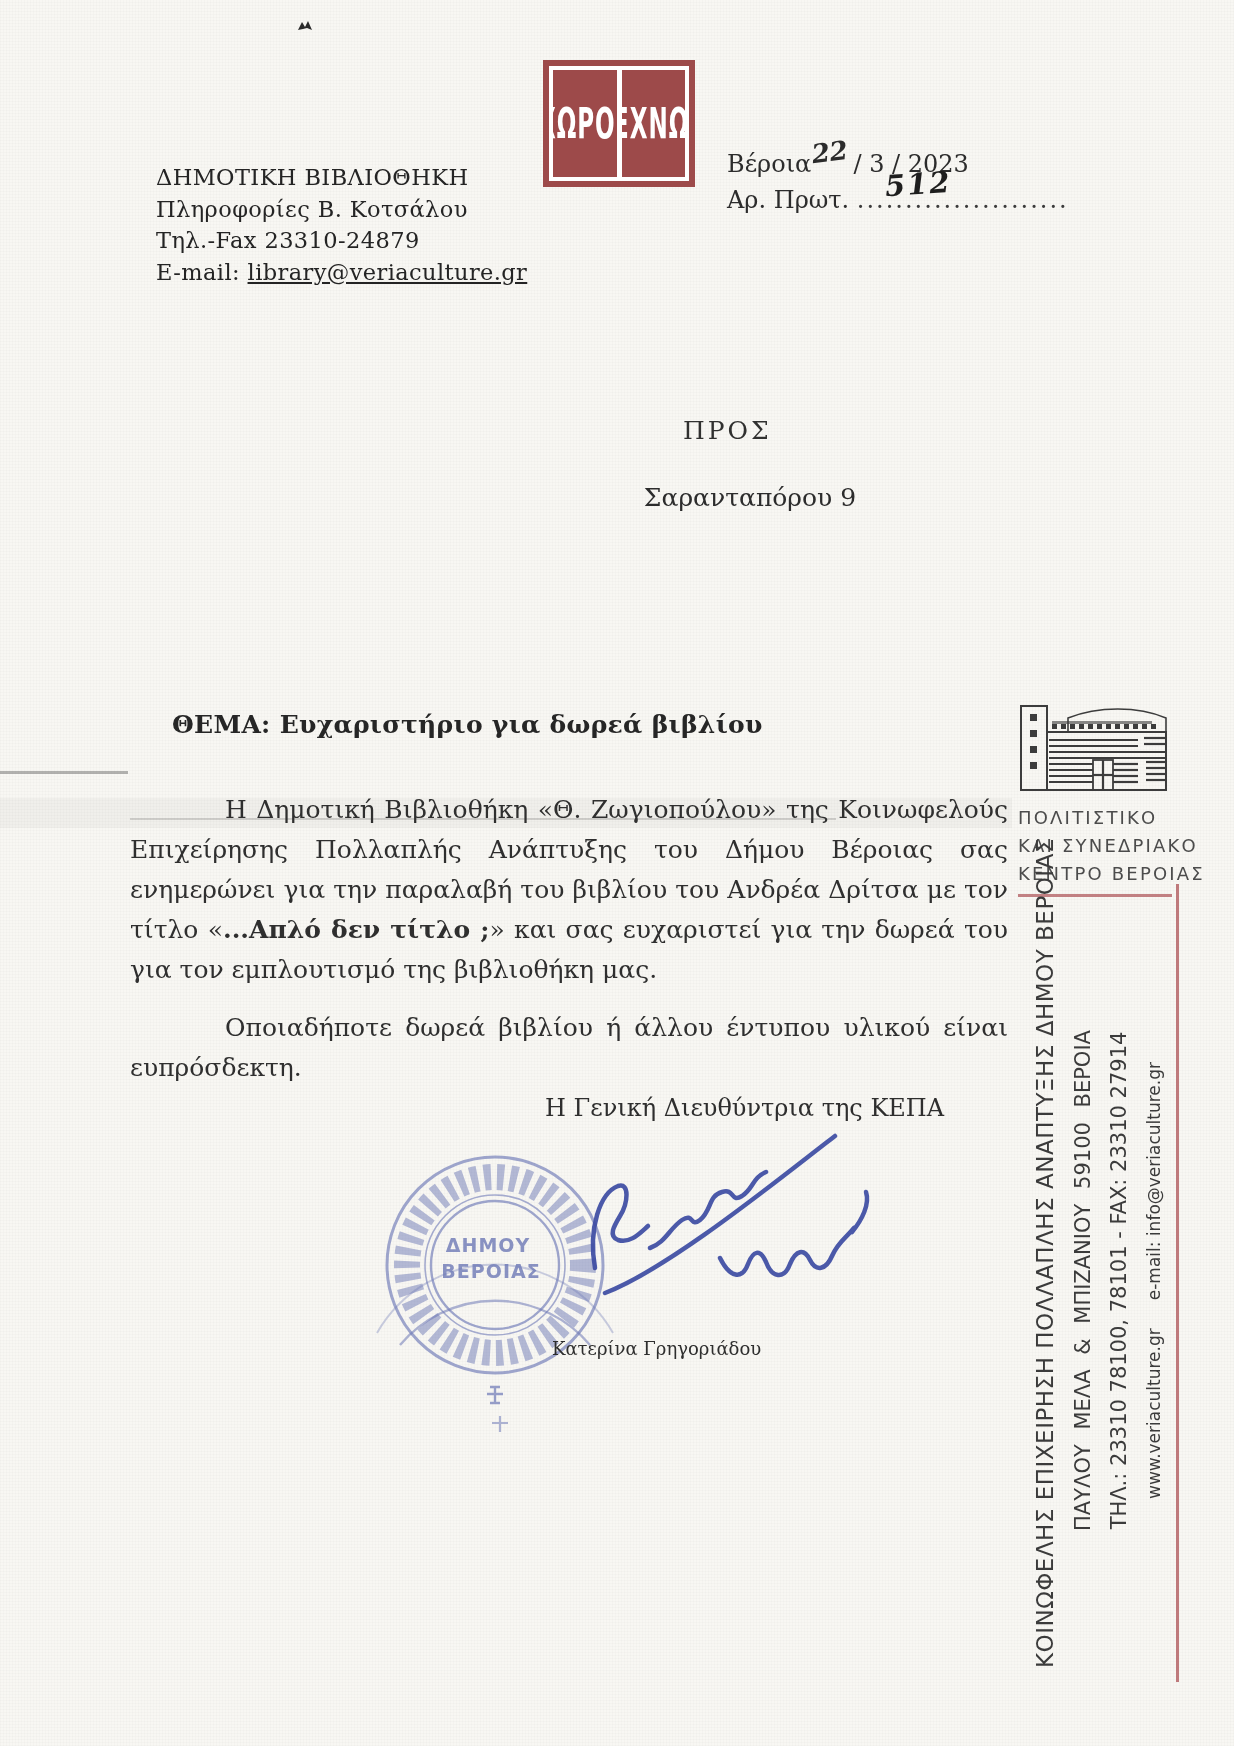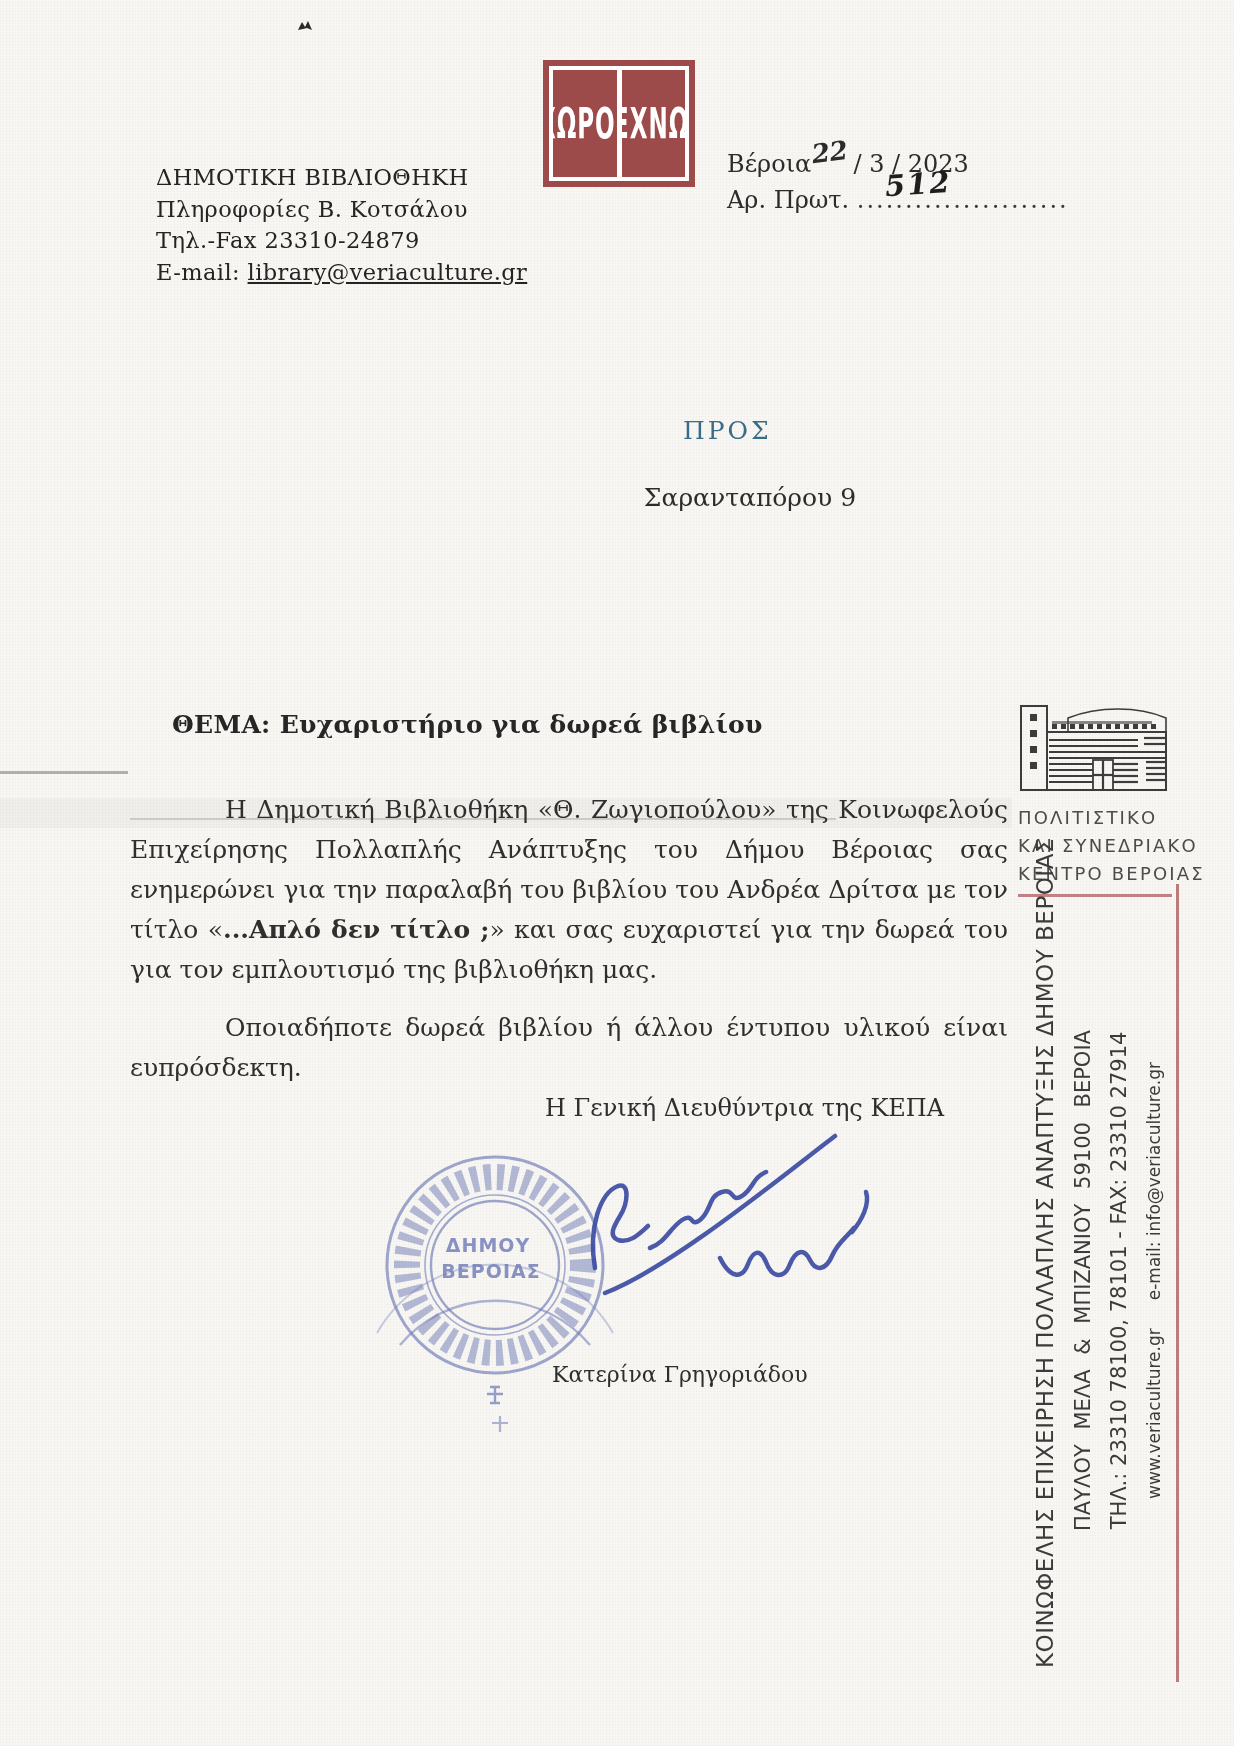--- a/index.html
+++ b/index.html
@@ -39,21 +39,21 @@
   .dateblock{position:absolute;left:727px;top:148px;width:300px;color:#2c2c2c;
     font-size:24px;line-height:30px;}
   .hand-day{display:inline-block;font-style:italic;font-size:26px;font-weight:bold;
     transform:rotate(-7deg) translateY(-11px);color:#2b2b2b;margin:0 4px 0 2px;}
   .protocol-line{position:relative;margin-top:6px;white-space:nowrap;}
   .hand-num{position:absolute;left:158px;top:-16px;font-style:italic;font-weight:bold;
     font-size:29px;transform:rotate(-4deg);color:#1e1e1e;letter-spacing:2px;}
 
   
   .to-label{position:absolute;left:683px;top:416px;font-size:25px;letter-spacing:3px;
-    color:#0c4a6e;opacity:.8;}
+    color:#000000;opacity:.8;}
   .recipient{position:absolute;left:550px;top:480px;width:400px;text-align:center;
     font-size:25px;line-height:36px;color:#2c2c2c;}
 
   
   .subject{position:absolute;left:172px;top:710px;font-size:25px;font-weight:bold;
     color:#262626;letter-spacing:0.3px;}
 
   
   .body-p{position:absolute;left:130px;width:878px;font-size:25px;line-height:40px;
     color:#2f2f2f;text-align:justify;}
@@ -76,21 +76,21 @@
     transform:rotate(-90deg);transform-origin:0 0;
     display:flex;flex-direction:column;justify-content:space-between;
     font-family:"DejaVu Sans",sans-serif;color:#3b3b3b;}
   .sb1{font-size:23px;letter-spacing:0.5px;white-space:nowrap;}
   .sb2{font-size:21px;word-spacing:8px;text-align:center;white-space:nowrap;}
   .sb3{font-size:21px;text-align:center;white-space:nowrap;}
   .sb4{font-size:17px;display:flex;justify-content:center;gap:28px;white-space:nowrap;}
 
   
   .sig-title{position:absolute;left:545px;top:1094px;font-size:24px;color:#2e2e2e;}
-  .sig-name{position:absolute;left:552px;top:1338px;font-size:22px;color:#2e2e2e;margin-top:24px;}
+  .sig-name{position:absolute;left:552px;top:1338px;font-size:18px;color:#2e2e2e;}
   .sig-svg{position:absolute;left:570px;top:1108px;}
   .stamp-svg{position:absolute;left:355px;top:1080px;opacity:.85;}
 </style>
 </head>
 <body style="--paper: #f8f7f3; --maroon: #9d4a4a; --accent_red: #b05a5e; --stamp_blue: #5563ac; --ink_blue: #3d4ca3;">
 
 <div class="paper"></div>
 
 <svg class="ink-blot" width="16" height="12" viewBox="0 0 16 12">
   <path d="M1,10 L5,2 L8,7 L11,1 L15,10 L10,8 L6,9 Z" fill="#2a2a2a"></path>

